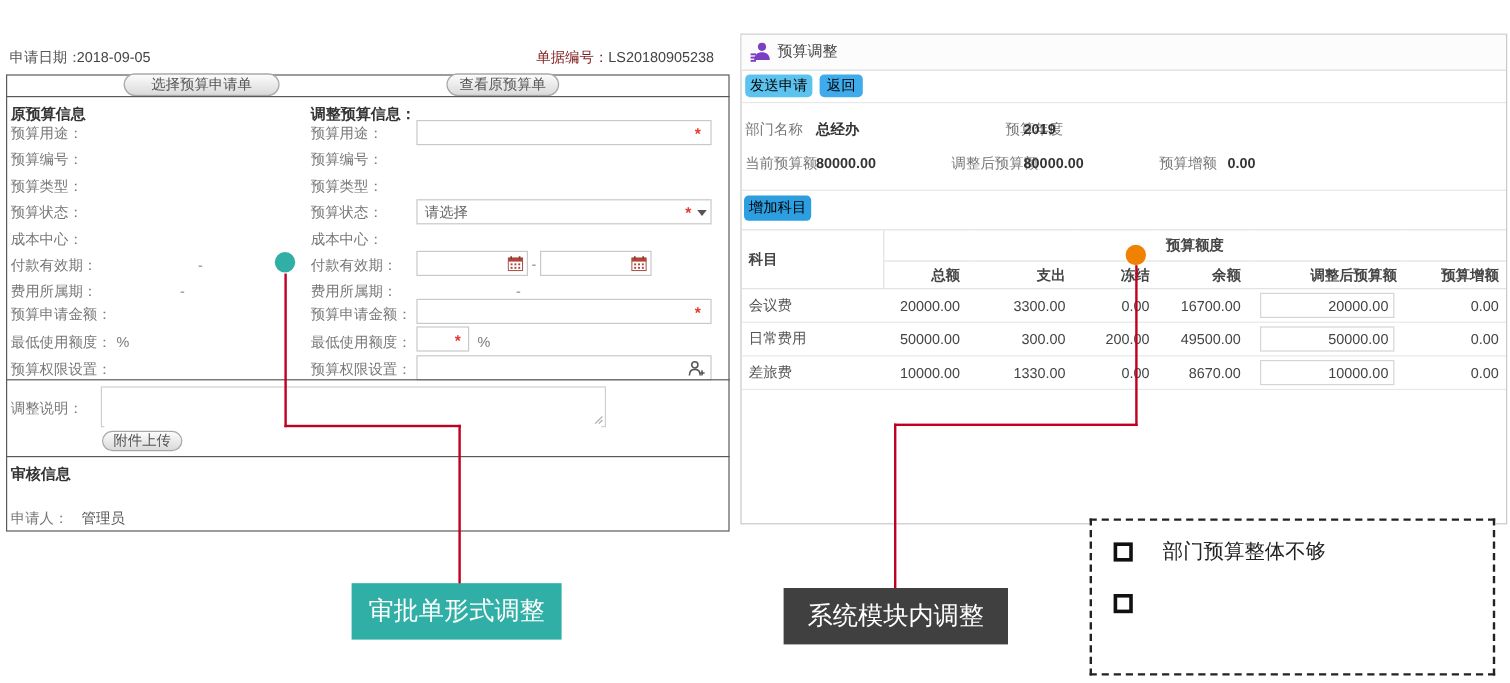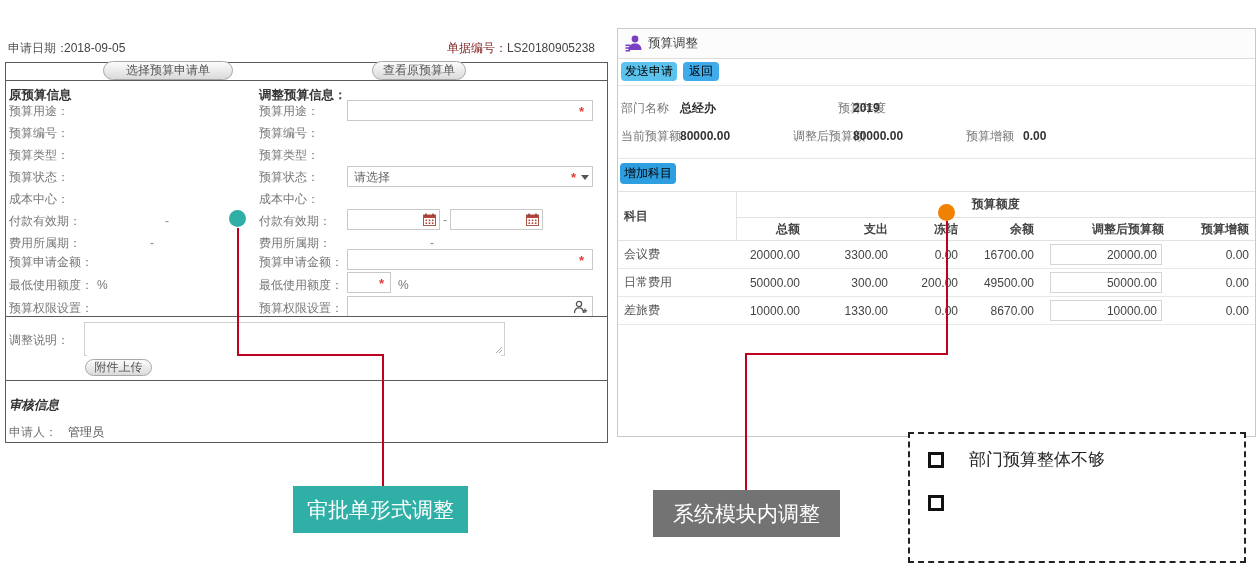--- a/index.html
+++ b/index.html
@@ -153,21 +153,21 @@
   <div class="field" style="left:84px;top:322px;width:421px;height:34px;border-color:#cfcfcf;">
     <textarea style="position: absolute; left: 2px; top: 2px; width: 410px; height: 28px; border: none; outline: none; resize: none; font-size: 12px; font-family: inherit;"></textarea>
     <svg width="8" height="8" viewBox="0 0 8 8" style="position:absolute;right:1px;bottom:1px;">
       <line x1="1" y1="7" x2="7" y2="1" stroke="#aaa" stroke-width="1"></line>
       <line x1="4" y1="7" x2="7" y2="4" stroke="#aaa" stroke-width="1"></line>
     </svg>
   </div>
   <div class="pill" style="left:85px;top:359px;width:67px;height:17px;line-height:15px;">附件上传</div>
 
   <div class="abs" style="left:5px;top:380px;width:603px;border-top:1px solid #5a5a5a;"></div>
-  <span class="sechead" style="left:9px;top:396px;font-style:italic;">审核信息</span>
+  <span class="sechead" style="left:9px;top:386px;">审核信息</span>
   <span class="lbl" style="left:9px;top:422px;">申请人：</span>
   <span class="val" style="left:68px;top:422px;color:#555;">管理员</span>
 
   <div class="abs" style="left:617px;top:28px;width:639px;height:409px;border:1px solid #c9c9c9;box-sizing:border-box;background:#fff;"></div>
 
   <div class="abs" style="left:618px;top:29px;width:637px;height:29px;border-bottom:1px solid #ddd;background:#fcfcfc;"></div>
   <svg width="18" height="18" viewBox="0 0 18 18" style="position:absolute;left:625px;top:34px;">
     <circle cx="10" cy="5" r="3.4" fill="#7b3fc4"></circle>
     <path d="M3.5 16 C3.5 11.5 6.5 9.6 10 9.6 C13.5 9.6 16.5 11.5 16.5 16 Z" fill="#7b3fc4"></path>
     <rect x="0.5" y="10.5" width="4.5" height="1.6" fill="#7b3fc4"></rect>
@@ -253,21 +253,21 @@
   <div class="hline" style="left:237px;top:354px;width:147px;"></div>
   <div class="vline" style="left:382px;top:354px;height:133px;"></div>
   <div class="dot" style="left:229px;top:210px;background:#2fafa5;"></div>
 
   <div class="vline" style="left:946px;top:221px;height:134px;"></div>
   <div class="hline" style="left:745px;top:353px;width:203px;"></div>
   <div class="vline" style="left:745px;top:353px;height:138px;"></div>
   <div class="dot" style="left:938px;top:204px;background:#f18101;"></div>
 
   <div class="callout" style="left:293px;top:486px;width:175px;height:47px;background:#2fafa5;">审批单形式调整</div>
-  <div class="callout" style="left:653px;top:490px;width:187px;height:47px;background:#737373;">系统模块内调整</div>
+  <div class="callout" style="left:653px;top:490px;width:187px;height:47px;background:#404040;">系统模块内调整</div>
 
   <div class="abs" style="left:908px;top:432px;width:338px;height:131px;background:#fff;border:2px dashed #222;box-sizing:border-box;">
     <div class="sc-item">
       <span class="sc-bullet"></span>
       <span class="sc-text">部门预算整体不够</span>
     </div>
     <div class="sc-item">
       <span class="sc-bullet"></span>
     </div>
   </div>

